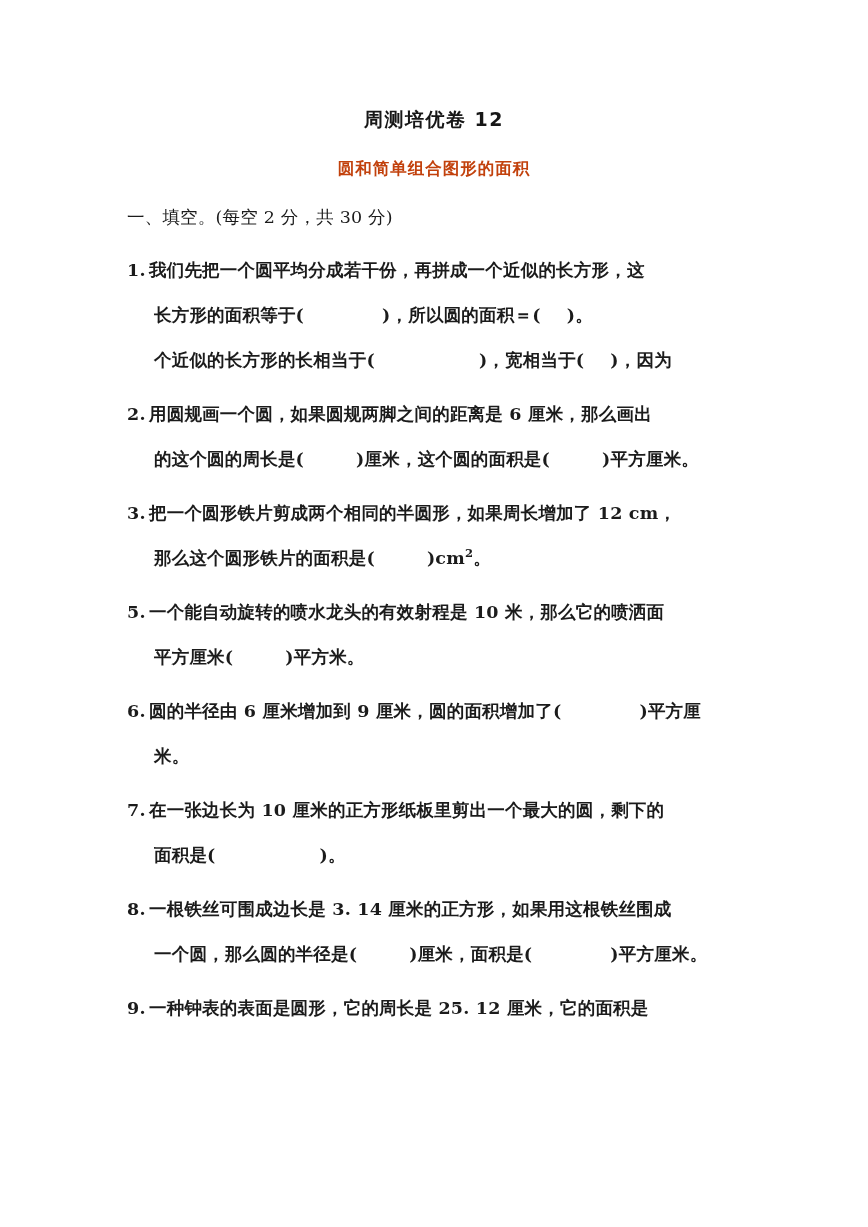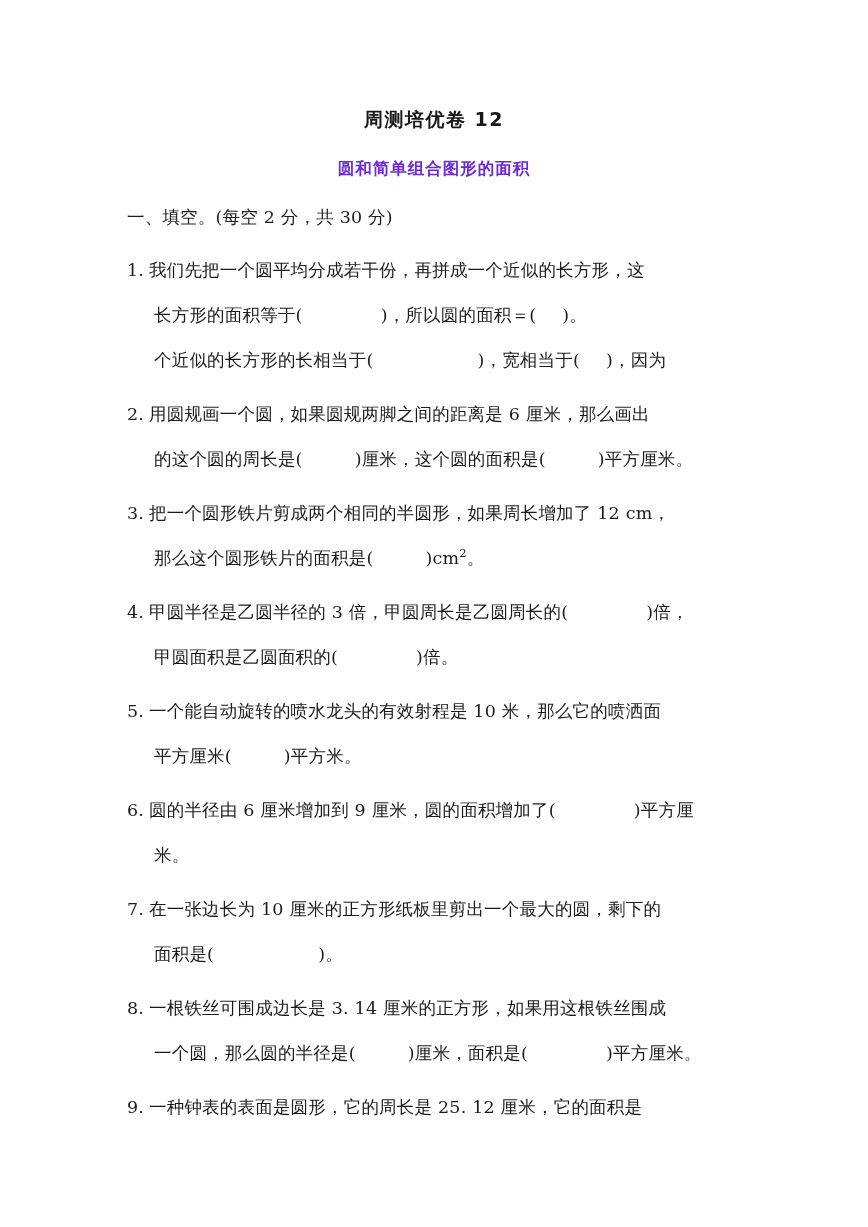--- a/index.html
+++ b/index.html
@@ -41,21 +41,21 @@
     letter-spacing: 1.5px;
     color: #171717;
     line-height: 1.2;
     margin: 0;
   }
   .doc-subtitle {
     font-family: "DejaVu Sans", "Liberation Sans", sans-serif;
     font-weight: bold;
     font-size: 16.5px;
     letter-spacing: 1px;
-    color: #6d28d9;
+    color: #c2410c;
     line-height: 1.2;
     margin: 0;
     padding-top: 28px;
   }
 
   
   .content {
     position: absolute;
     left: 127px;
     top: 205px;
@@ -65,20 +65,21 @@
   .section-head {
     font-size: 17.5px;
     line-height: 1.45;
     letter-spacing: 0.2px;
     margin: 0 0 18px 0;
     white-space: nowrap;
   }
 
   .q {
     margin: 0 0 9px 0;
+    font-weight: bold;
   }
 
   .q-line {
     font-size: 17.5px;
     line-height: 45px;
     letter-spacing: 0.2px;
     white-space: nowrap;
   }
   .q-line.indent {
     padding-left: 27px;
@@ -139,28 +140,20 @@
 
     <div class="q">
       <div class="q-line">
         <span class="num lat">3.</span><span>把一个圆形铁片剪成两个相同的半圆形，如果周长增加了 12 cm，</span>
       </div>
       <div class="q-line indent">
         <span>那么这个圆形铁片的面积是(</span><span class="blank-m"></span><span>)cm</span><sup>2</sup><span>。</span>
       </div>
     </div>
 
-    <div class="q">
-      <div class="q-line">
-        <span class="num lat">4.</span><span>甲圆半径是乙圆半径的 3 倍，甲圆周长是乙圆周长的(</span><span class="blank-l"></span><span>)倍，</span>
-      </div>
-      <div class="q-line indent">
-        <span>甲圆面积是乙圆面积的(</span><span class="blank-l"></span><span>)倍。</span>
-      </div>
-    </div>
 
     <div class="q">
       <div class="q-line">
         <span class="num lat">5.</span><span>一个能自动旋转的喷水龙头的有效射程是 10 米，那么它的喷洒面</span>
       </div>
       <div class="q-line indent">
         <span>平方厘米(</span><span class="blank-m"></span><span>)平方米。</span>
       </div>
     </div>
 

